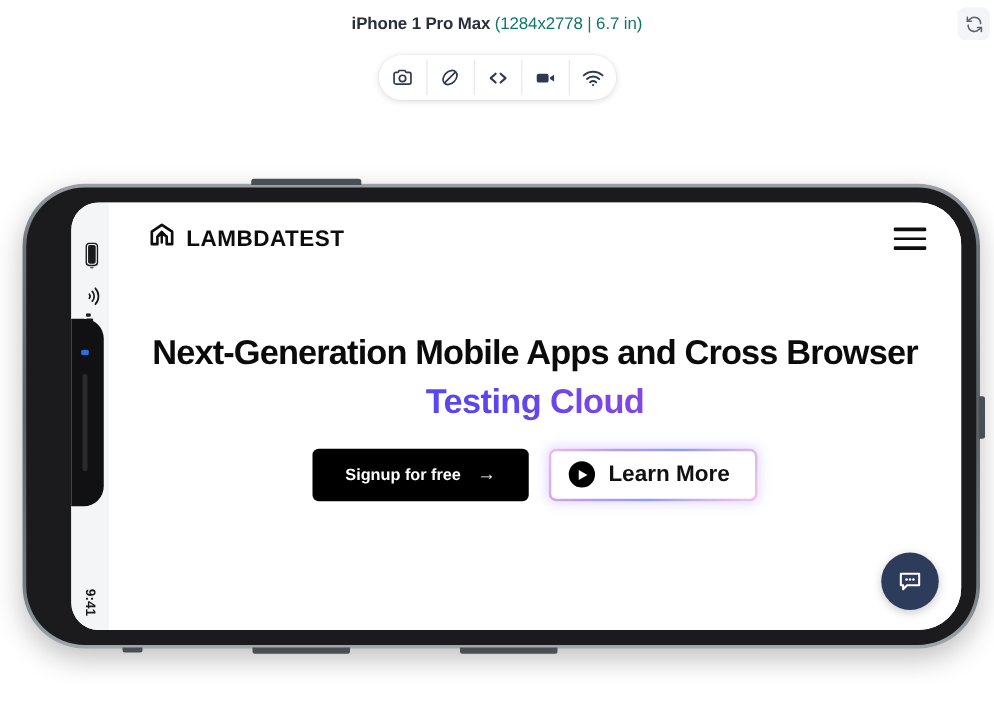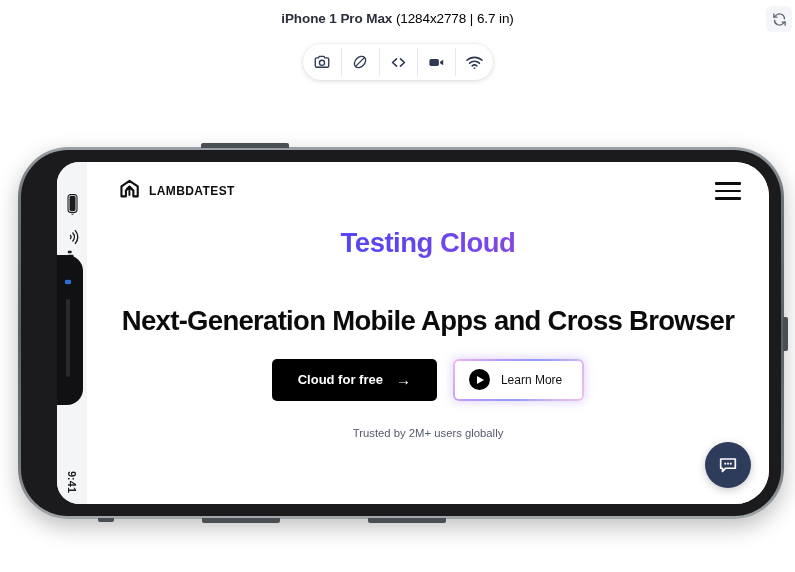--- a/index.html
+++ b/index.html
@@ -13,21 +13,21 @@
   
   #topbar {
     position: absolute; left: 0; top: 0; width: 795px; height: 40px;
   }
   #device-title {
     position: absolute; left: 0; top: 11px; width: 795px;
     text-align: center; font-size: 13.5px; color: #3f4350;
     letter-spacing: -0.1px;
   }
   #device-title .bold { font-weight: bold; color: #2b2f3a; }
-  #device-title .dim { color: #000000; font-weight: normal; }
+  #device-title .dim { color: #0f766e; font-weight: normal; }
 
   #refresh-btn {
     position: absolute; right: 3px; top: 6px;
     width: 26px; height: 26px; border-radius: 6px;
     background: #f4f5f8;
     display: flex; align-items: center; justify-content: center;
     cursor: pointer;
   }
 
   
@@ -129,21 +129,21 @@
     position: absolute; left: 30px; top: 0; right: 0; bottom: 0;
     background: #ffffff;
   }
   #site-header {
     position: absolute; left: 0; top: 0; right: 0; height: 58px;
     display: flex; align-items: center; justify-content: space-between;
     padding: 0 28px 0 32px;
   }
   #brand { display: flex; align-items: center; gap: 9px; }
   #brand-name {
-    font-size: 12px; font-weight: bold; letter-spacing: 0.4px; color: #0d0d0d;
+    font-size: 18px; font-weight: bold; letter-spacing: 0.4px; color: #0d0d0d;
   }
   #hamburger { width: 26px; cursor: pointer; display:flex; flex-direction:column; gap:5px; }
   #hamburger i { display:block; height:2.4px; background:#0d0d0d; border-radius:1px; }
 
   #hero { position: absolute; left: 0; right: 0; top: 58px; text-align: center; }
   #headline {
     font-size: 27.5px; font-weight: bold; color: #0b0b0c;
     letter-spacing: -0.7px; line-height: 1.16; margin-top: 46px;
   }
   #headline-accent {
@@ -184,21 +184,21 @@
   #play-icon {
     width: 21px; height: 21px; border-radius: 50%; background:#000;
     display: flex; align-items: center; justify-content: center; flex:0 0 auto;
   }
   #play-icon::after {
     content:""; width:0; height:0; margin-left:2px;
     border-left: 7px solid #fff;
     border-top: 4.5px solid transparent;
     border-bottom: 4.5px solid transparent;
   }
-  #learn-label { font-size: 12px; font-weight: normal; color:#111; }
+  #learn-label { font-size: 18px; font-weight: bold; color:#111; }
 
   #trusted {
     margin-top: 26px; font-size: 11.3px; color:#55596a;
   }
 
   
   #chat-btn {
     position: absolute; right: 18px; bottom: 16px;
     width: 46px; height: 46px; border-radius: 50%;
     background: #2e3c5c;
@@ -338,39 +338,38 @@
 
             <div id="hamburger">
               <i></i>
               <i></i>
               <i></i>
             </div>
           </div>
 
           <div id="hero">
 
+            <div id="headline">Next-Generation Mobile Apps and Cross Browser</div>
             <div id="headline-accent">Testing Cloud</div>
-            <div id="headline">Next-Generation Mobile Apps and Cross Browser</div>
 
             <div id="cta-row">
 
               <button id="signup-btn">
-                <span>Cloud for free</span>
+                <span>Signup for free</span>
                 <span id="signup-arrow">→</span>
               </button>
 
               <div id="learn-btn">
                 <div id="learn-inner">
                   <span id="play-icon"></span>
                   <span id="learn-label">Learn More</span>
                 </div>
               </div>
             </div>
 
-            <div id="trusted">Trusted by 2M+ users globally</div>
           </div>
 
           <div id="chat-btn">
             <svg width="22" height="22" viewBox="0 0 24 24" fill="none" stroke="#ffffff" stroke-width="1.8" stroke-linejoin="round">
               <path d="M4 5.5h16v10H9.5L6 19v-3.5H4z" fill="none"></path>
               <circle cx="9" cy="10.5" r="1.1" fill="#ffffff" stroke="none"></circle>
               <circle cx="12" cy="10.5" r="1.1" fill="#ffffff" stroke="none"></circle>
               <circle cx="15" cy="10.5" r="1.1" fill="#ffffff" stroke="none"></circle>
             </svg>
           </div>

